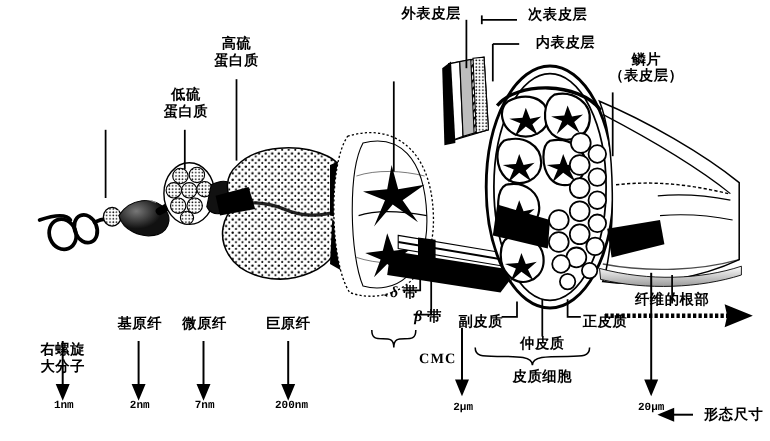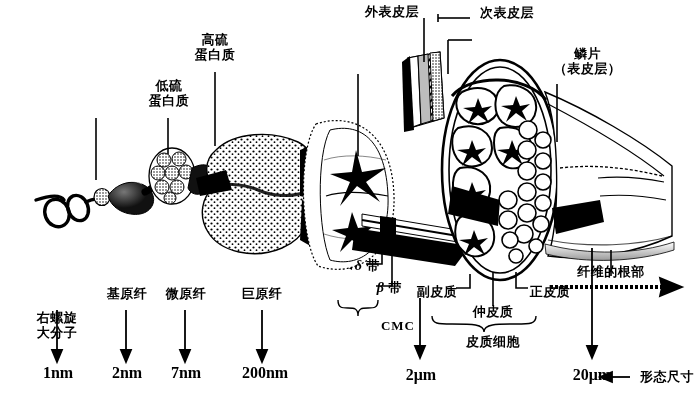--- a/index.html
+++ b/index.html
@@ -1,19 +1,19 @@
 <!DOCTYPE html>
 <html><head>
 <meta charset="utf-8">
 <style>
   html,body{margin:0;padding:0;background:#ffffff;}
   body{width:700px;height:401px;overflow:hidden;font-family:"Liberation Sans","DejaVu Sans",sans-serif;color:#000;}
   #stage{position:relative;width:700px;height:401px;background:#fff;}
   .lbl{position:absolute;font-size:13px;line-height:15px;font-weight:700;letter-spacing:0.5px;white-space:nowrap;text-align:center;}
-  .scale{position:absolute;font-size:16px;font-weight:700;font-family:Liberation Serif, serif;white-space:nowrap;}
+  .scale{position:absolute;font-size:10px;font-weight:700;font-family:Liberation Mono, monospace;white-space:nowrap;}
   .greek{font-family:"Liberation Serif","DejaVu Serif",serif;font-style:italic;font-size:14px;}
   svg{position:absolute;left:0;top:0;}
   .art{position:absolute;left:0;top:0;width:700px;height:401px;}
 </style>
 </head>
 <body>
 
 <div id="stage">
 
   <svg class="art" viewBox="0 0 700 401">
@@ -255,20 +255,21 @@
   <div class="lbl" style="left:184px;top:32px;width:62px;">
     <div>高硫</div>
     <div>蛋白质</div>
   </div>
 
 
   <div class="lbl" style="left:350px;top:4px;width:84px;">外表皮层</div>
 
   <div class="lbl" style="left:465px;top:5px;width:84px;">次表皮层</div>
 
+  <div class="lbl" style="left:472px;top:31px;width:84px;">内表皮层</div>
 
   <div class="lbl" style="left:540px;top:46px;width:95px;">
     <div>鳞片</div>
     <div>（表皮层）</div>
   </div>
 
   <div class="lbl" style="left:328px;top:258px;width:52px;text-align:right;">
     <span class="greek">δ</span><span> 带</span>
   </div>
 

